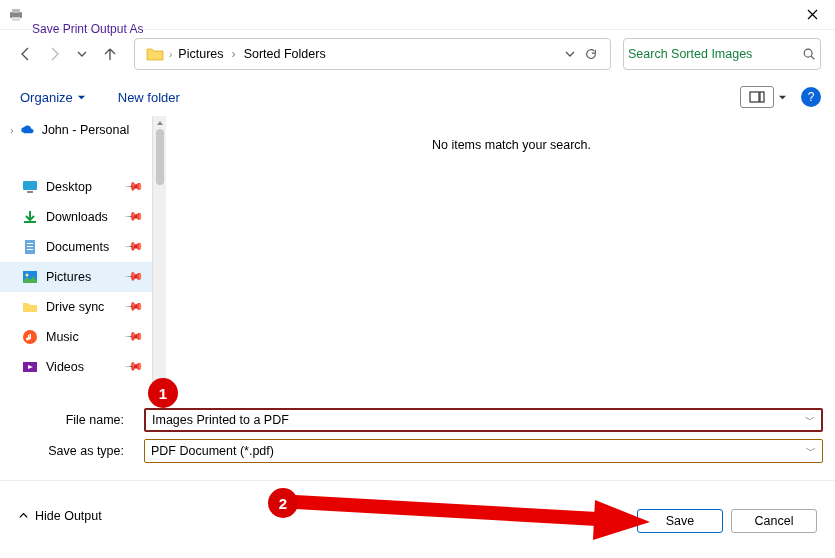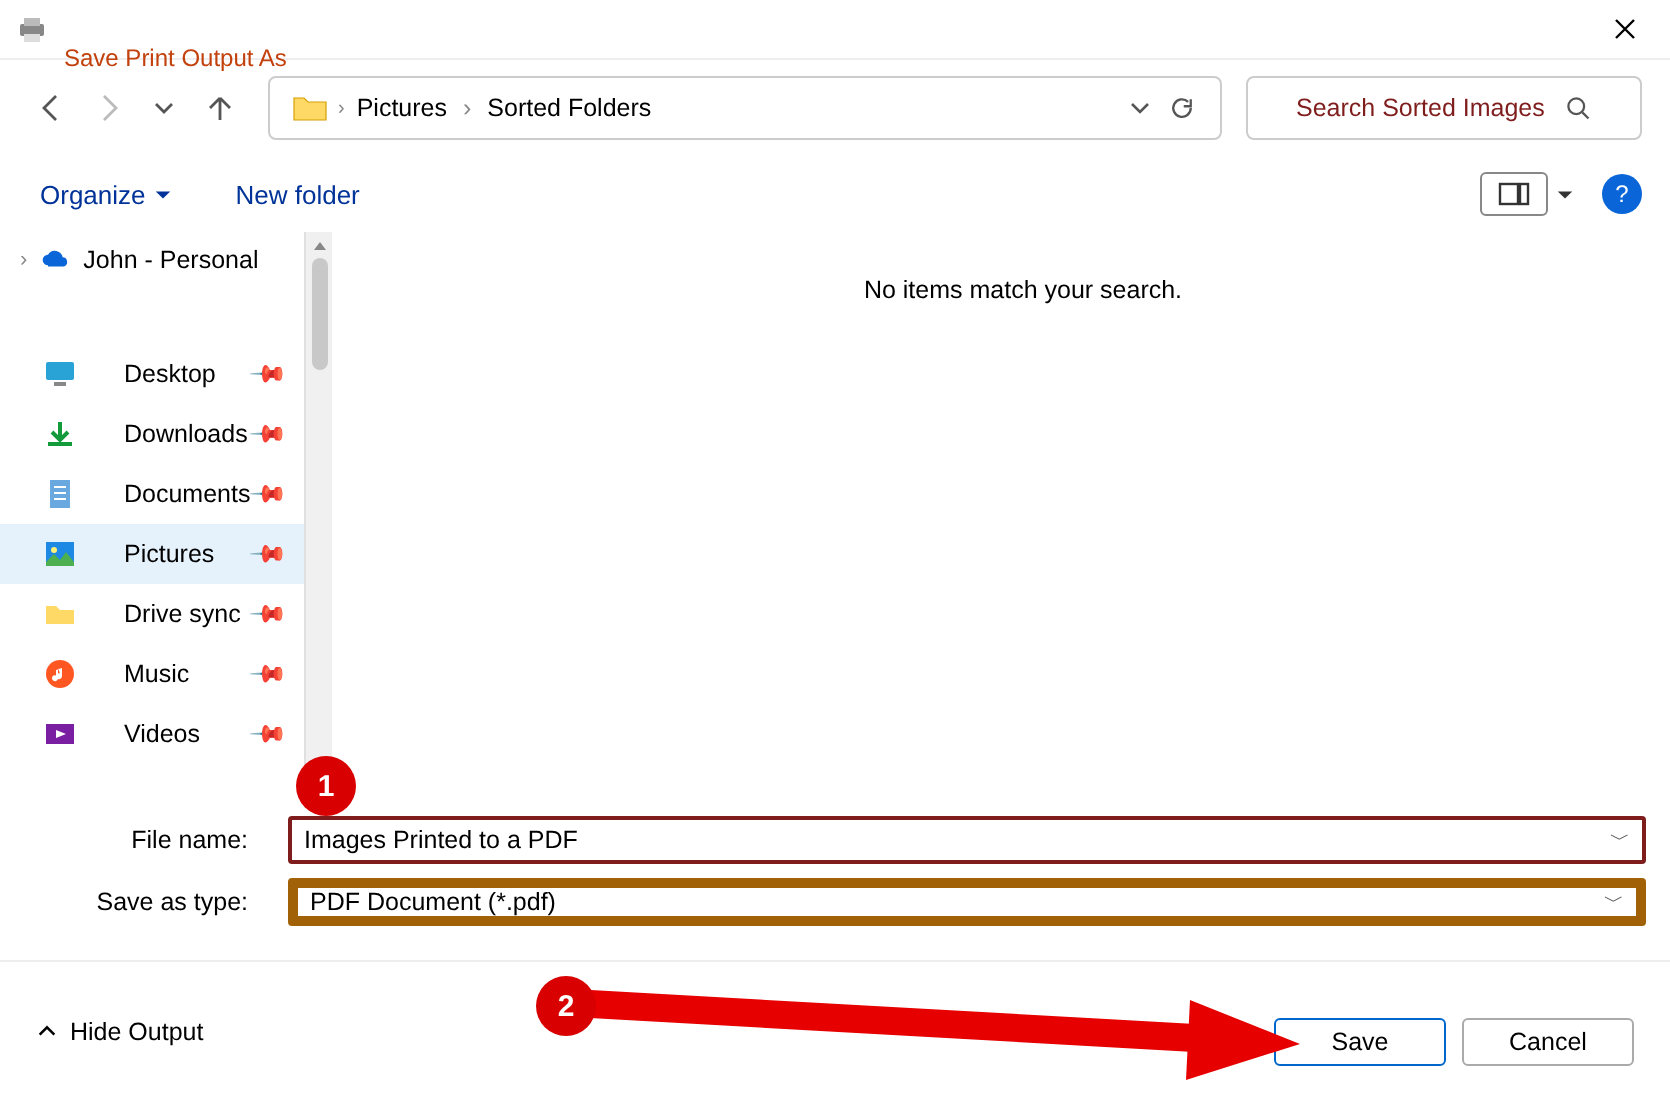--- a/index.html
+++ b/index.html
@@ -1,55 +1,55 @@
 <!DOCTYPE html>
 <html><head>
 <meta charset="utf-8">
 <style>
   * { box-sizing: border-box; font-family: "Segoe UI", Arial, sans-serif; }
   body { margin: 0; width: 835px; height: 558px; background: #fff; overflow: hidden; position: relative; }
 
   .titlebar { height: 30px; display: flex; align-items: center; padding: 0 0 0 8px; border-bottom: 1px solid #eee; }
   .titlebar .appicon { width: 16px; height: 16px; margin-right: 8px;}
-  .titlebar .title { font-size: 12px; color: #c2410c; flex: 1; margin-top: 28px; }
+  .titlebar .title { font-size: 12px; color: #4c1d95; flex: 1; margin-top: 28px; }
   .titlebar .close { width: 46px; height: 30px; display: flex; align-items: center; justify-content: center; color:#000; }
 
   .navrow { height: 48px; display: flex; align-items: center; padding: 8px 14px; gap: 4px; }
   .navbtn { width: 24px; height: 24px; display: flex; align-items: center; justify-content: center; color:#555; }
   .navbtn.disabled { color:#bbb; }
   .crumb-box { flex: 1; height: 32px; border: 1px solid #ccc; border-radius: 4px; display: flex; align-items: center; margin: 0 8px; padding: 0 4px; }
   .crumb-box .foldicon { width:20px; height:20px; margin:0 2px 0 6px;}
   .crumb-seg { font-size: 12.5px; color:#000; padding: 0 4px; display:flex; align-items:center; gap:2px;}
   .crumb-box .right { margin-left:auto; display:flex; align-items:center; gap:8px; padding-right:8px;}
-  .search-box { width: 198px; height: 32px; border: 1px solid #ccc; border-radius:4px; display:flex; align-items:center; padding:0 24px; color:#7f1d1d; font-size:12.5px; justify-content:space-between;}
+  .search-box { width: 198px; height: 32px; border: 1px solid #ccc; border-radius:4px; display:flex; align-items:center; padding:0 4px; color:#15803d; font-size:12.5px; justify-content:space-between;}
 
   .toolbar { height: 38px; display:flex; align-items:center; padding: 0 14px; }
   .tool-link { font-size: 13px; color:#000; display:flex; align-items:center; gap:4px; padding:4px 6px; border-radius:3px;}
   .tool-link.blue { color:#003399; }
   .tool-spacer { flex:1; }
   .view-toggle { width:34px; height:22px; border:1px solid #888; border-radius:3px; display:flex; align-items:center; justify-content:center; margin-right:4px;}
   .help { width:20px; height:20px; background:#0a66d8; border-radius:50%; color:#fff; display:flex; align-items:center; justify-content:center; font-size:12px; margin-left:14px;}
 
   .body { display:flex; height: 286px; }
   .sidebar { width: 152px; border-right: 0; font-size: 12.5px; padding-top:2px; overflow:hidden;}
   .tree-root { display:flex; align-items:center; gap:6px; padding:4px 8px 8px 10px;}
   .tree-root .chev { color:#888; font-size:11px;}
   .side-items { margin-top:26px;}
-  .side-item { height:30px; display:flex; align-items:center; gap:24px; padding:0 12px 0 22px; position:relative;}
+  .side-item { height:30px; display:flex; align-items:center; gap:8px; padding:0 12px 0 22px; position:relative;}
   .side-item.selected { background:#e5f1fb;}
   .side-icon { width:16px; height:16px; flex-shrink:0;}
   .pin { position:absolute; right:10px; top:8px; color:#888; font-size:12px; transform:rotate(45deg);}
   .vscroll { width:14px; background:#f0f0f0; border-left:1px solid #e0e0e0; display:flex; flex-direction:column; align-items:center; padding-top:3px;}
   .vscroll .thumb { width:8px; height:56px; background:#c8c8c8; border-radius:4px; margin-top:2px;}
   .content { flex:1; display:flex; justify-content:center; color:#000; font-size:12.5px; padding-top:22px;padding-left:22px;}
 
   .form-area { padding: 6px 12px 10px 12px; }
   .form-row { display:flex; align-items:center; margin-bottom:7px;}
   .form-label { width:132px; text-align:right; font-size:12.5px; padding-right:20px; color:#000;}
-  .combo { flex:1; height:24px; border:5px solid #a16207; border-radius:2px; display:flex; align-items:center; padding:0 6px; font-size:12.5px; position:relative; background:#fff;}
+  .combo { flex:1; height:24px; border:1px solid #a16207; border-radius:2px; display:flex; align-items:center; padding:0 6px; font-size:12.5px; position:relative; background:#fff;}
   .combo .drop { margin-left:auto; color:#555; font-size:10px;}
   .combo.highlight { border:2px solid #7f1d1d; }
 
   .bottom-bar { height:70px; display:flex; align-items:center; padding:0 18px; border-top:1px solid #eee; background:#fff;}
   .hide-folders { display:flex; align-items:center; gap:6px; font-size:12.5px;}
   .bottom-spacer { flex:1; }
   .btn { width:86px; height:24px; border:1px solid #aaa; border-radius:3px; font-size:12.5px; display:flex; align-items:center; justify-content:center; background:#fff; margin-left:8px;margin-top:11px;}
   .btn.primary { border:1px solid #0066cc; }
 
   

